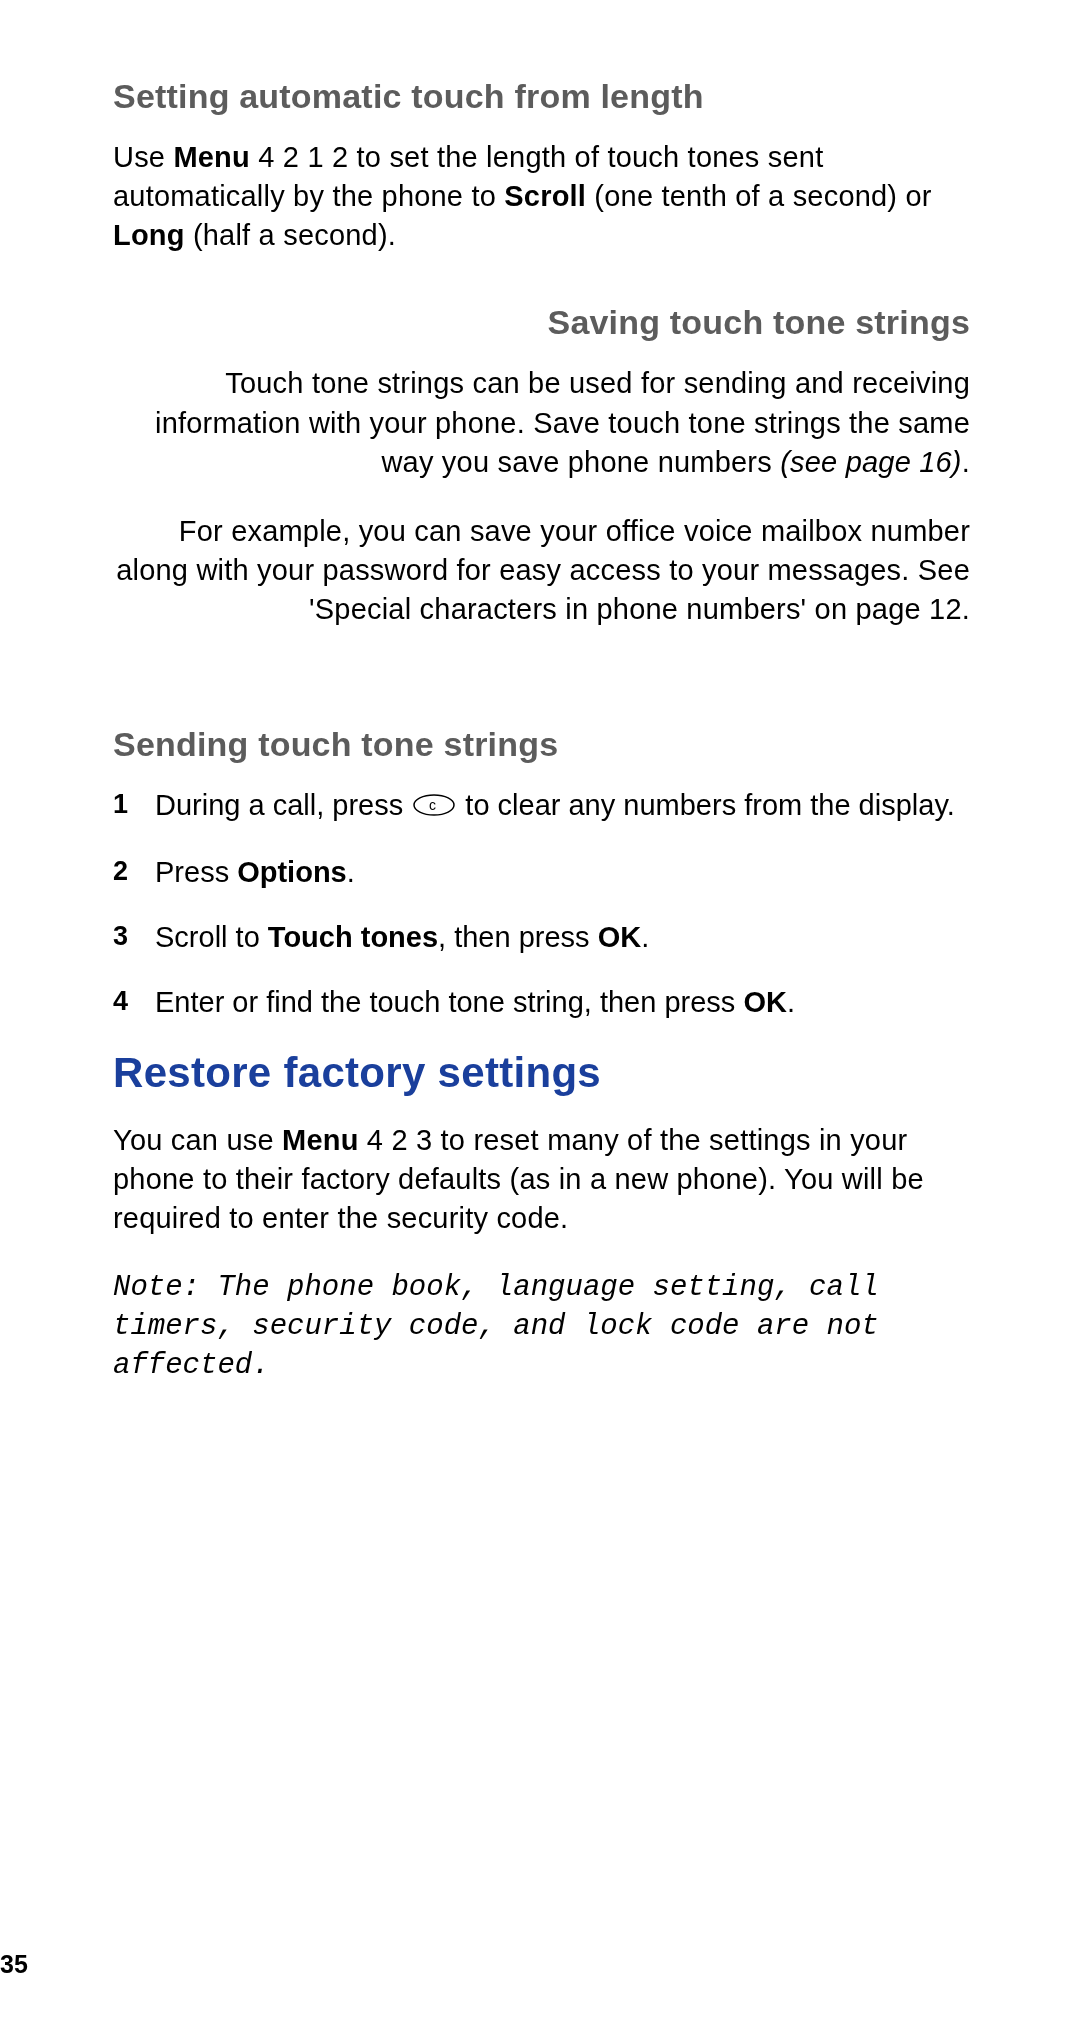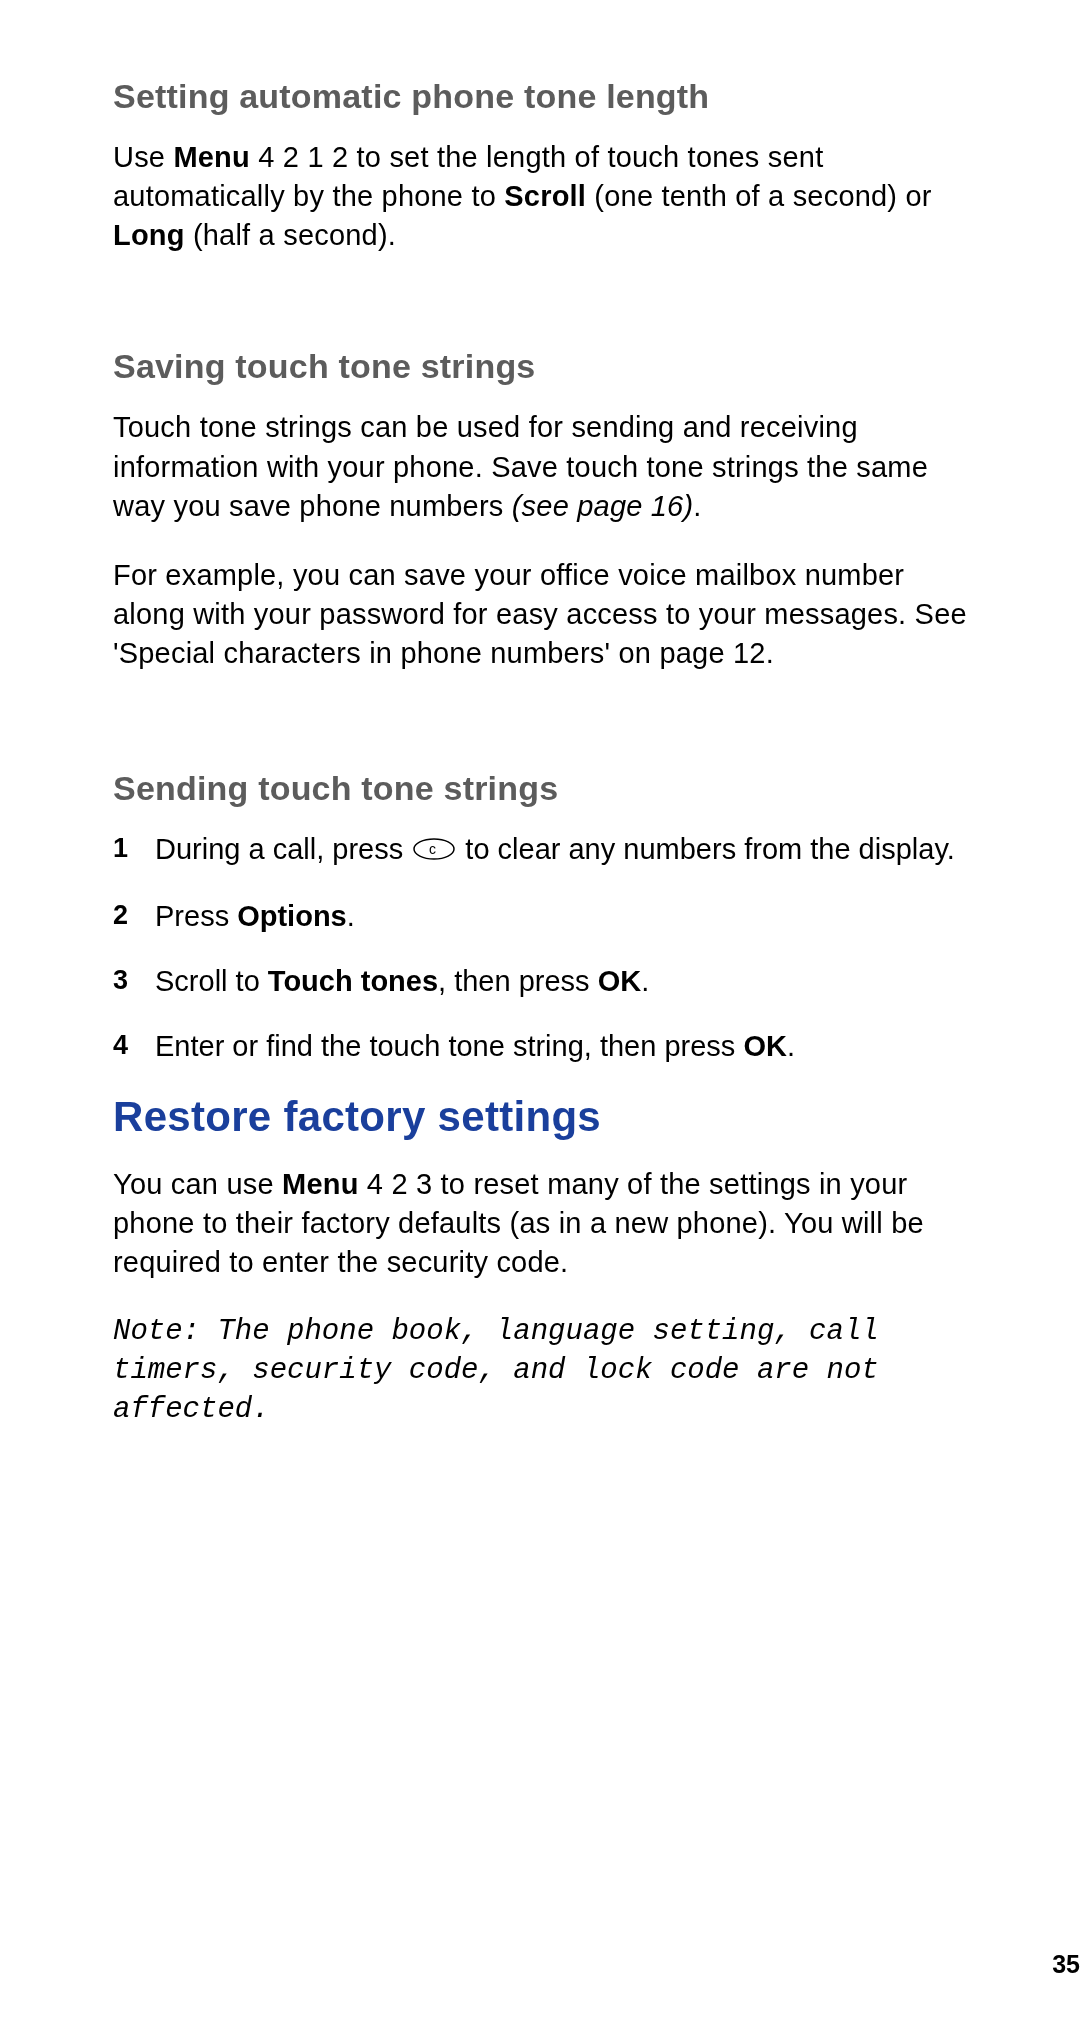--- a/index.html
+++ b/index.html
@@ -29,21 +29,22 @@
       margin-bottom: 30px;
       letter-spacing: 0.2px;
     }
     .bold {
       font-weight: bold;
     }
     .italic {
       font-style: italic;
     }
     .section2 {
-      margin-top: 92px;
+      margin-top: 48px;
+      text-align: right;
     }
     .section3 {
       margin-top: 96px;
     }
     .ol {
       margin-top: 0;
     }
     .ol-item {
       display: flex;
       margin-bottom: 26px;
@@ -77,31 +78,31 @@
       line-height: 1.35;
       font-style: italic;
       margin-bottom: 30px;
       font-family: Liberation Mono, monospace;
     }
     .page-number {
       position: absolute;
       bottom: 60px;
       left: 0;
       right: 0;
-      text-align: right;
+      text-align: left;
       font-weight: bold;
       font-size: 25px;
       color: #000000;
     }
   </style>
 </head>
 <body>
 
 <div>
-  <h3 class="section-heading">Setting automatic phone tone length</h3>
+  <h3 class="section-heading">Setting automatic touch from length</h3>
   <p class="body-text">
     <span>Use </span><span class="bold">Menu</span><span> 4 2 1 2 to set the length of touch tones sent automatically by the phone to </span><span class="bold">Scroll</span><span> (one tenth of a second) or </span><span class="bold">Long</span><span> (half a second).</span>
   </p>
 </div>
 
 <div class="section2">
   <h3 class="section-heading">Saving touch tone strings</h3>
   <p class="body-text">
     <span>Touch tone strings can be used for sending and receiving information with your phone. Save touch tone strings the same way you save phone numbers </span><span class="italic">(see page 16)</span><span>.</span>
   </p>

